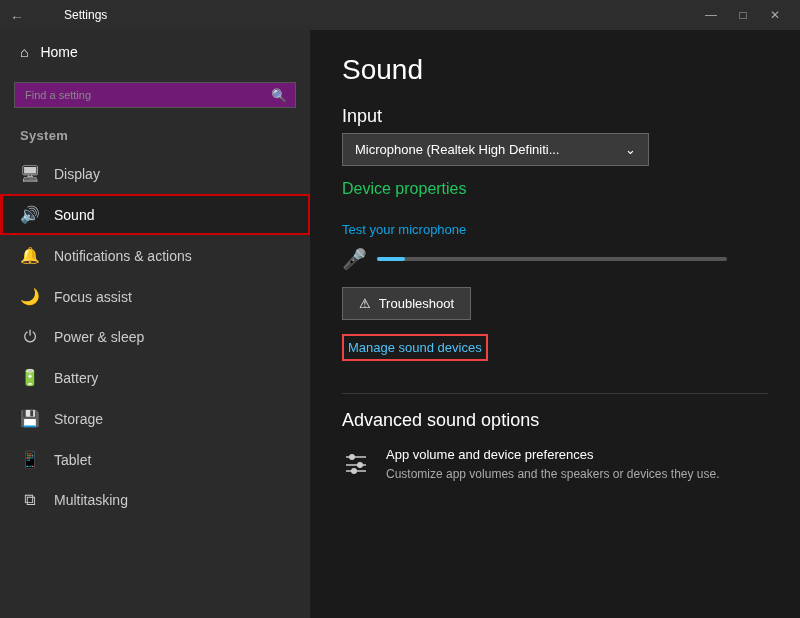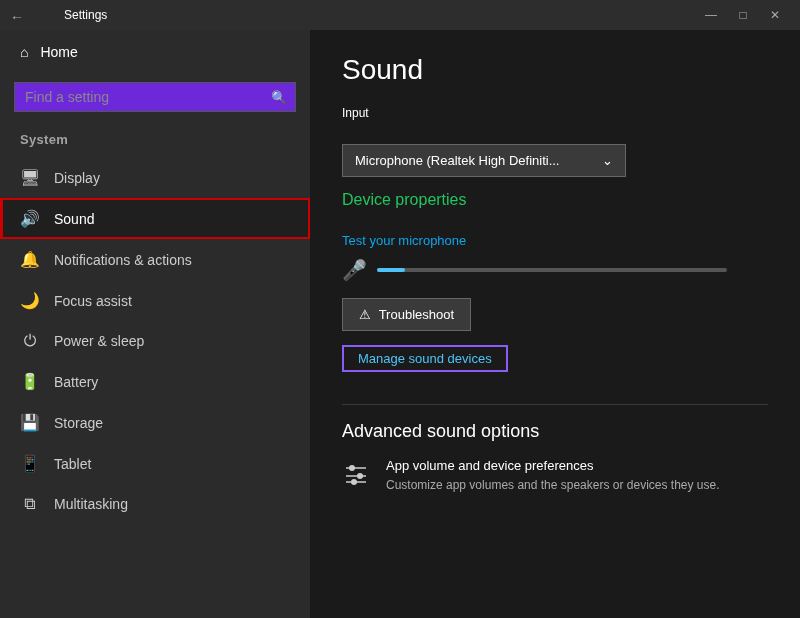--- a/index.html
+++ b/index.html
@@ -75,25 +75,25 @@
       cursor: pointer;
       color: #fff;
       font-size: 14px;
     }
     .sidebar-search {
       margin: 8px 14px 12px 14px;
       position: relative;
     }
     .sidebar-search input {
       width: 100%;
-      background: #6d28d9;
+      background: #701a75;
       border: 1px solid #555;
       color: #ccc;
       padding: 6px 32px 6px 10px;
-      font-size: 14px;
+      font-size: 11px;
       outline: none;
     }
     .sidebar-search input::placeholder { color: #888; }
     .sidebar-search .search-icon {
       position: absolute;
       right: 8px;
       top: 50%;
       transform: translateY(-50%);
       color: #888;
       font-size: 13px;
@@ -136,40 +136,40 @@
       padding: 24px 32px;
       overflow-y: auto;
     }
     .page-title {
       font-size: 28px;
       font-weight: 300;
       color: #fff;
       margin-bottom: 20px;
     }
     .section-title {
-      font-size: 12px;
+      font-size: 18px;
       font-weight: 400;
       color: #fff;
-      margin-bottom: 24px;
+      margin-bottom: 6px;
     }
     .label {
       font-size: 13px;
       color: #ccc;
       margin-bottom: 8px;
     }
     .dropdown-btn {
       background: #3a3a3a;
       border: 1px solid #666;
       color: #fff;
       padding: 8px 12px;
       font-size: 13px;
       display: flex;
       align-items: center;
       justify-content: space-between;
-      width: 284px;
+      width: 307px;
       cursor: pointer;
       margin-bottom: 14px;
     }
     .description-text {
       font-size: 12px;
       color: #aaa;
       max-width: 430px;
       line-height: 1.5;
       margin-bottom: 12px;
     }
@@ -221,22 +221,22 @@
       cursor: pointer;
       margin-bottom: 14px;
       width: fit-content;
     }
     .manage-devices-link {
       color: #4fc3f7;
       font-size: 13px;
       cursor: pointer;
       display: inline-block;
       margin-bottom: 20px;
-      border: 2px solid #8b5cf6;
-      padding: 4px 14px;
+      border: 2px solid #ef4444;
+      padding: 4px 4px;
     }
     .divider {
       border: none;
       border-top: 1px solid #3a3a3a;
       margin: 12px 0 16px 0;
     }
     .advanced-section-title {
       font-size: 18px;
       font-weight: 400;
       color: #fff;

